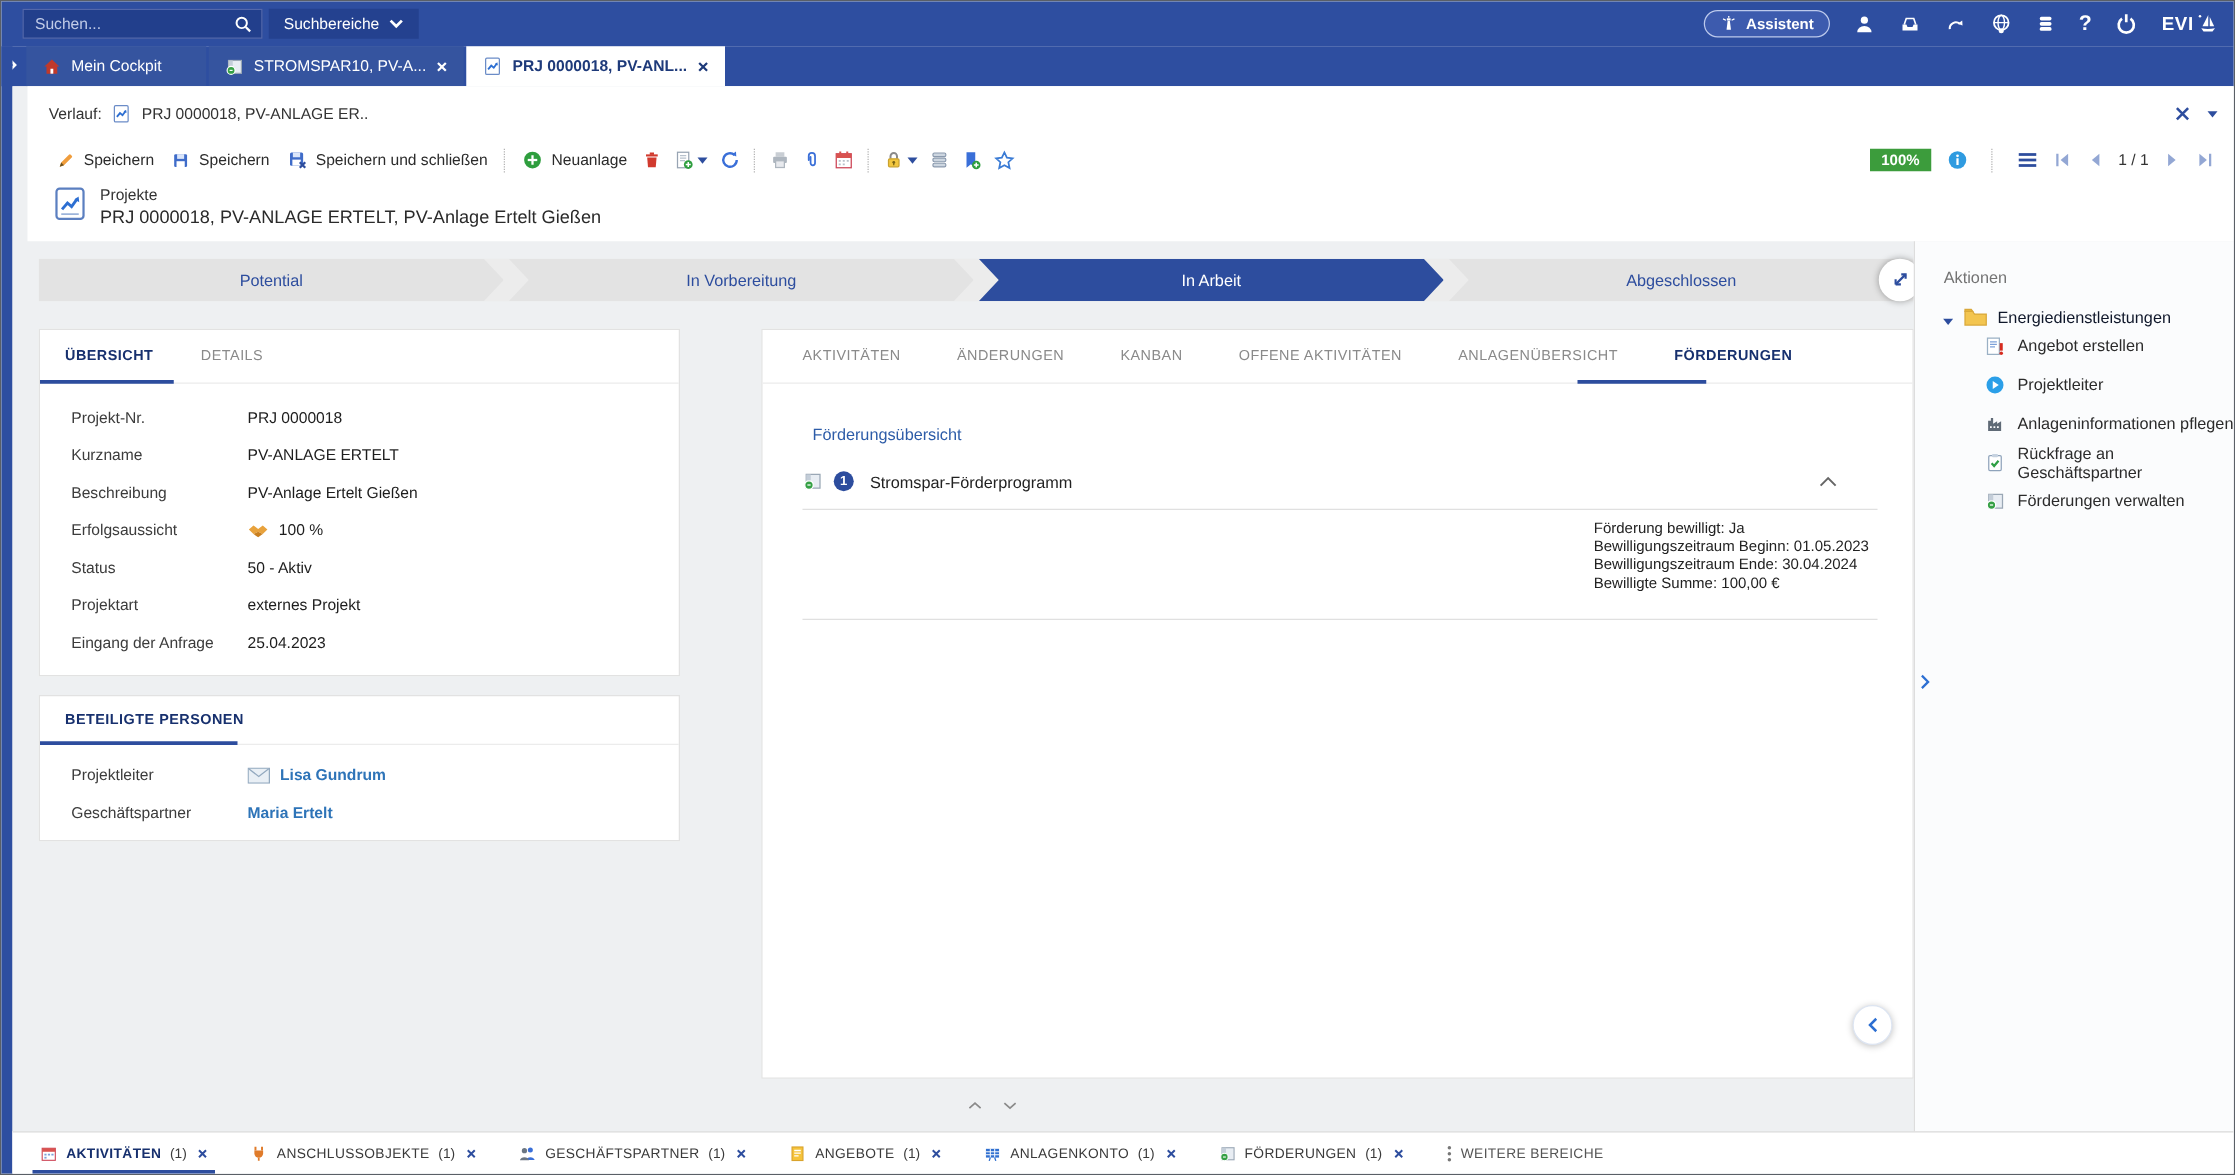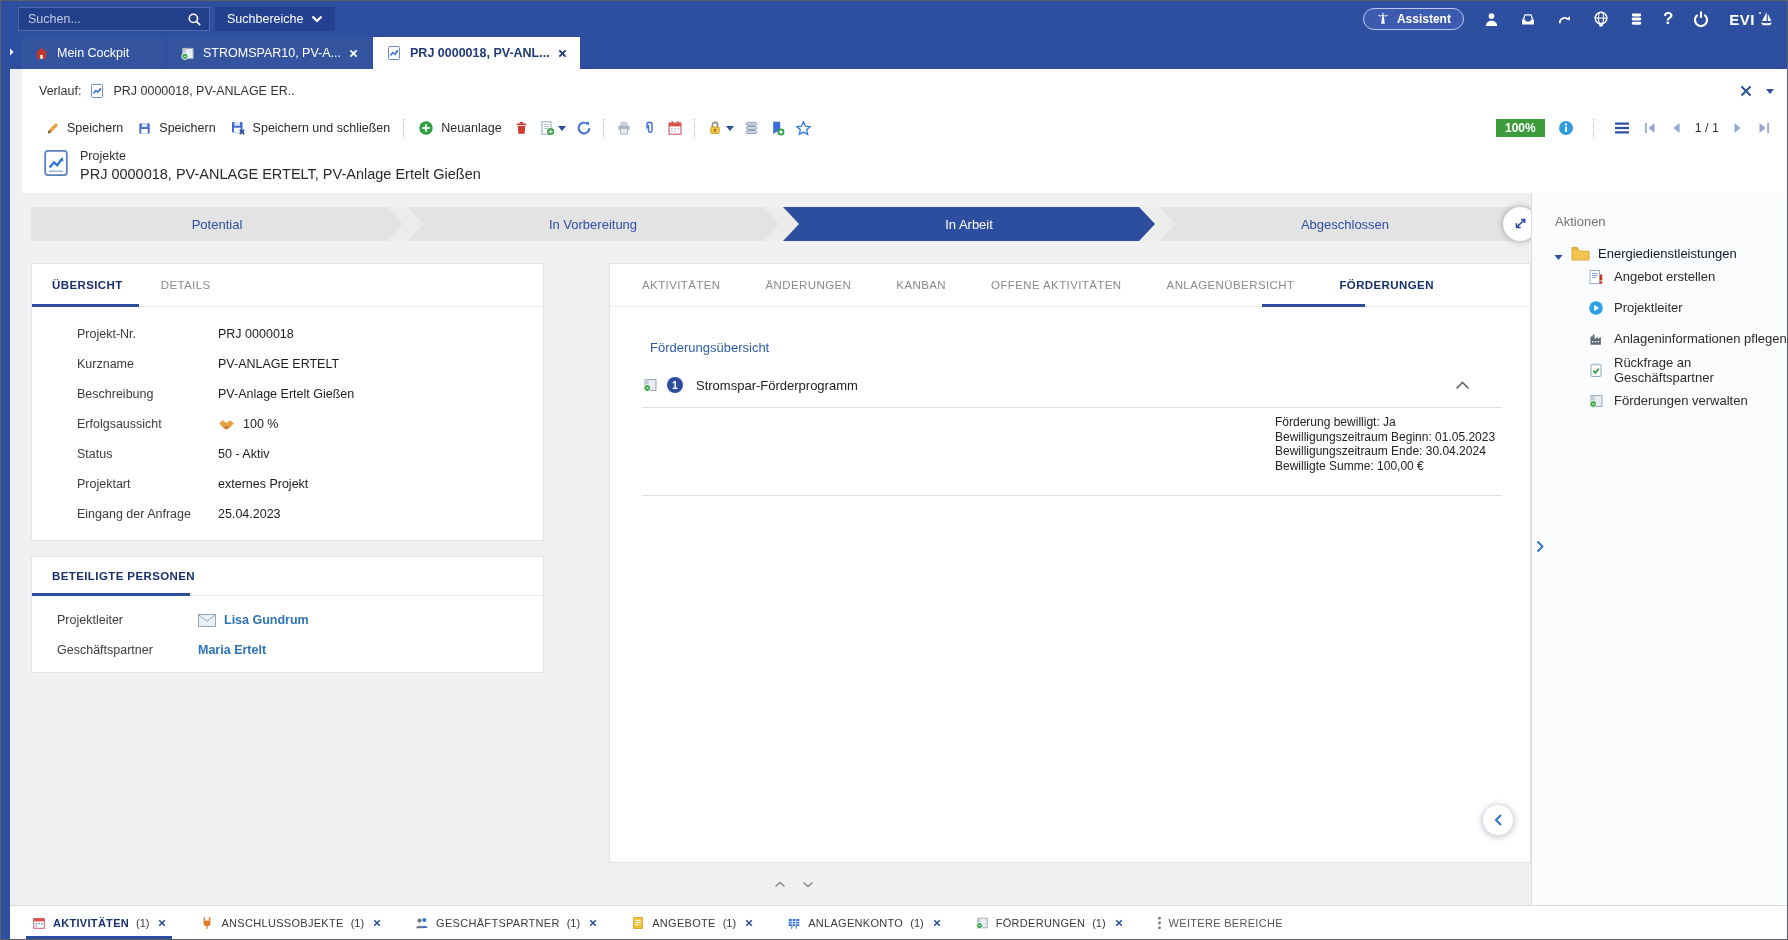--- a/index.html
+++ b/index.html
@@ -493,21 +493,21 @@
           </svg>
       </div>
     </div>
 
     <div class="card" style="left:21px;top:194px;width:513px;height:278px;">
       <div class="card-tabs">
         <div class="ctab active">ÜBERSICHT</div>
         <div class="ctab">DETAILS</div>
         <div class="ul-bar" style="width:107px;"></div>
       </div>
-      <div style="padding-top:12px;padding-left:20px;">
+      <div style="padding-top:12px;">
         <div class="frow">
           <span class="flabel">Projekt-Nr.</span>
           <span class="fvalue">PRJ 0000018</span>
         </div>
         <div class="frow">
           <span class="flabel">Kurzname</span>
           <span class="fvalue">PV-ANLAGE ERTELT</span>
         </div>
         <div class="frow">
           <span class="flabel">Beschreibung</span>

